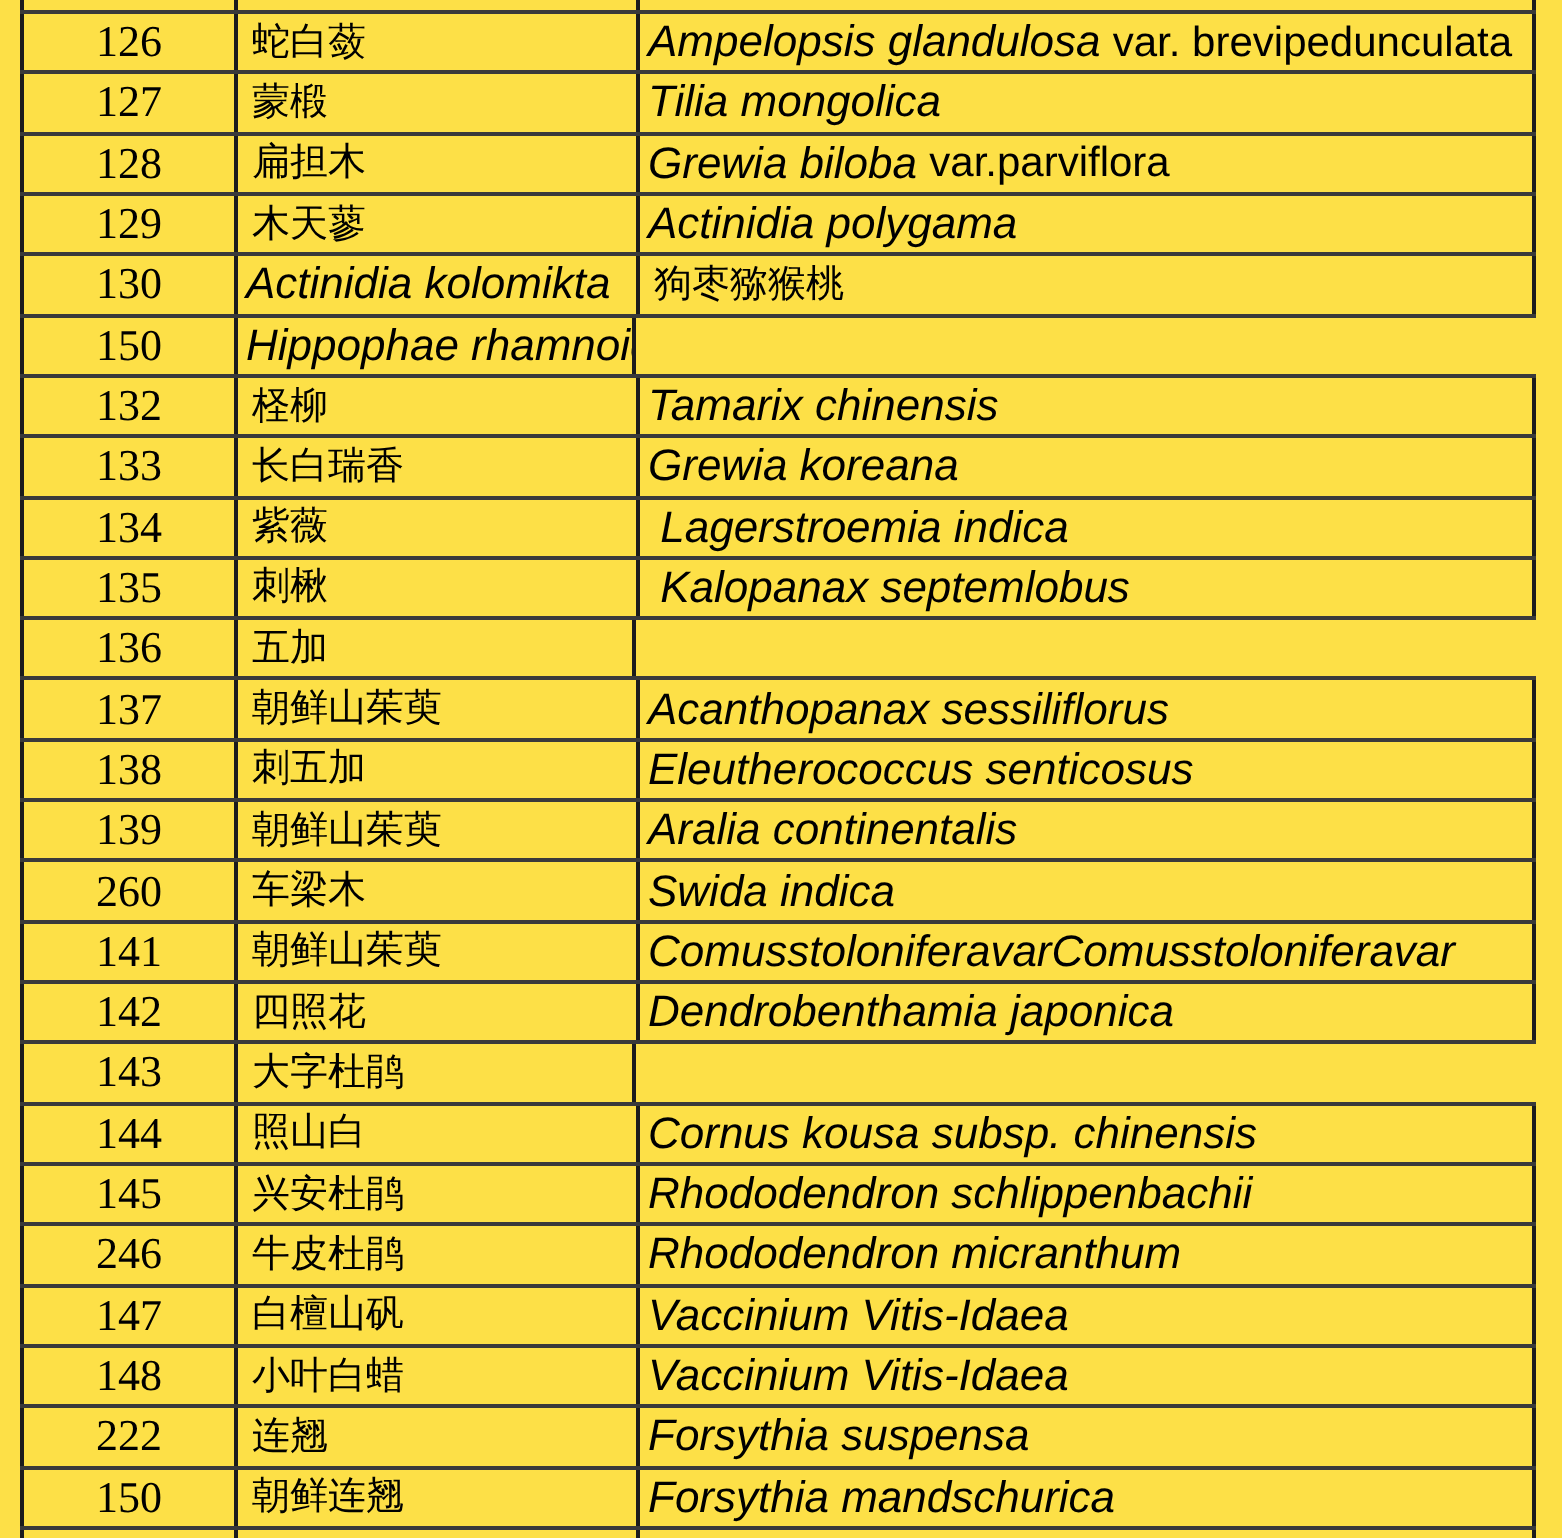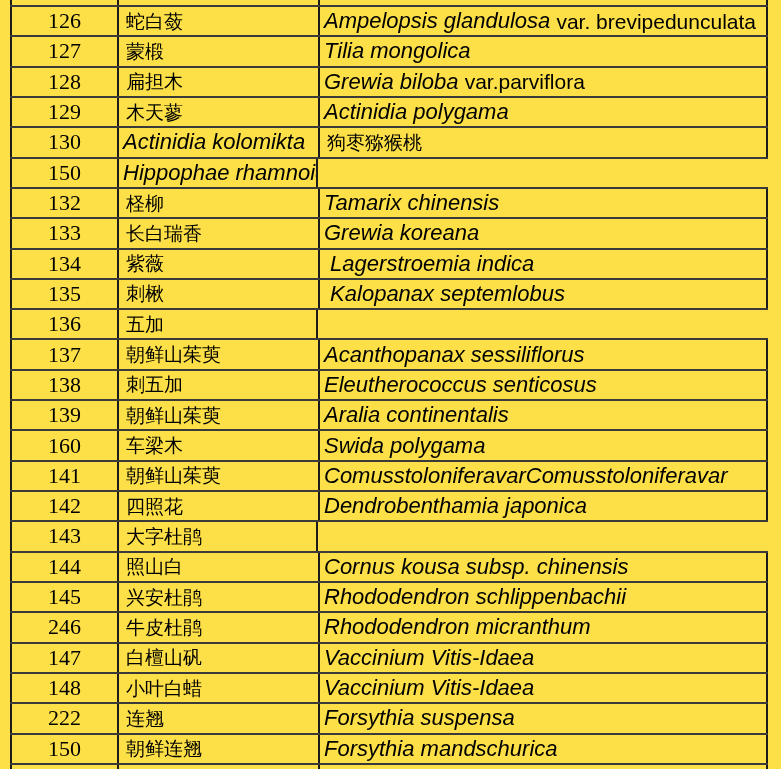--- a/index.html
+++ b/index.html
@@ -234,27 +234,27 @@
       <div class="cell c-cn">
           <span>朝鲜山茱萸</span>
         </div>
       <div class="cell c-la">
           <span class="li">Aralia continentalis</span>
           <span class="lu"></span>
         </div>
     </div>
     <div class="row data-row">
       <div class="cell c-no">
-          <span>160</span>
+          <span>260</span>
         </div>
       <div class="cell c-cn">
           <span>车梁木</span>
         </div>
       <div class="cell c-la">
-          <span class="li">Swida polygama</span>
+          <span class="li">Swida indica</span>
           <span class="lu"></span>
         </div>
     </div>
     <div class="row data-row">
       <div class="cell c-no">
           <span>141</span>
         </div>
       <div class="cell c-cn">
           <span>朝鲜山茱萸</span>
         </div>

